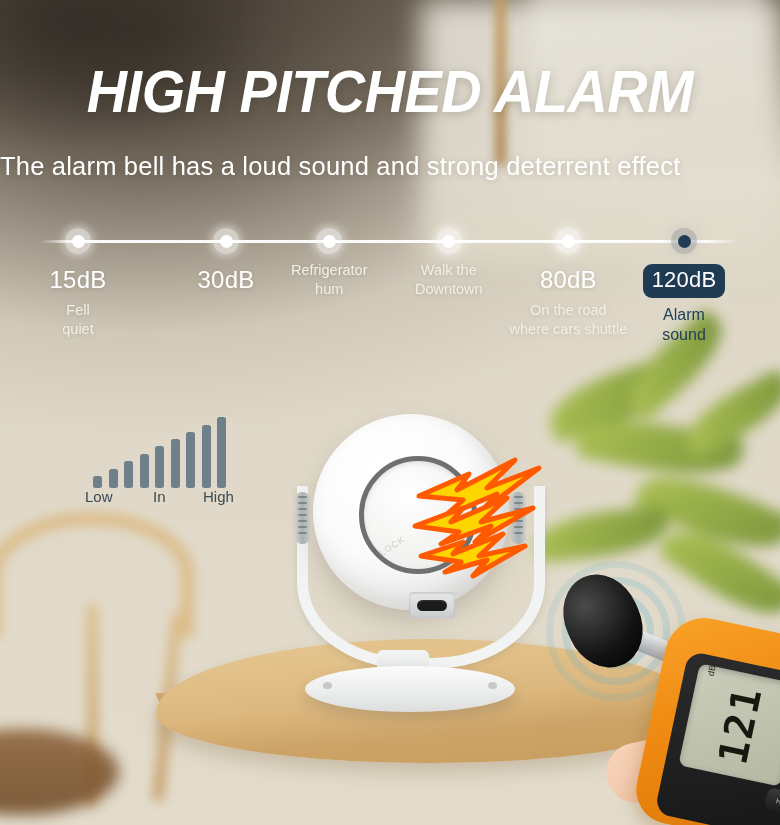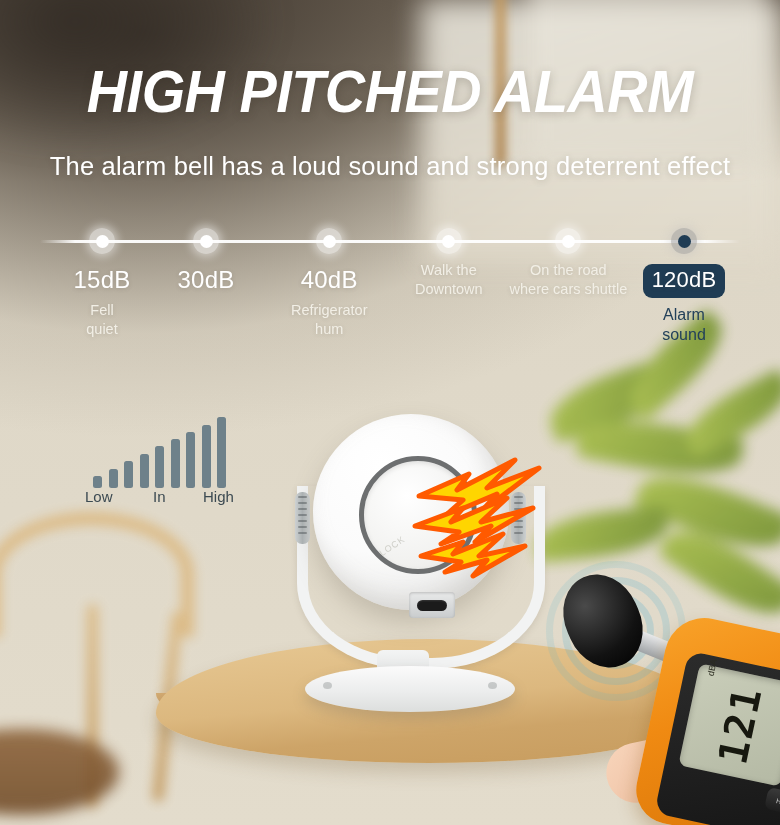--- a/index.html
+++ b/index.html
@@ -72,21 +72,21 @@
   .headline{
     position:absolute;left:0;right:0;top:62px;text-align:center;
     font-weight:bold;font-style:italic;
     font-size:60px;line-height:1;letter-spacing:-0.5px;
     color:#ffffff;white-space:nowrap;
     font-family:"Liberation Sans",sans-serif;
     transform:scaleX(.93);
     text-shadow:0 2px 10px rgba(60,50,40,.25);
   }
   .subhead{
-    position:absolute;left:0;right:0;top:152px;text-align:center;
+    position:absolute;left:0;right:0;top:152px;
     font-size:25.5px;color:#ffffff;white-space:nowrap;
     letter-spacing:.2px;
     text-shadow:0 1px 6px rgba(70,60,50,.22);
   }
 
   
   .scale{position:absolute;left:0;top:228px;width:780px;height:130px;}
   .scale-line{
     position:absolute;left:40px;right:40px;top:12px;height:3px;
     background:linear-gradient(90deg,rgba(255,255,255,0) 0%,rgba(255,255,255,.95) 5%,rgba(255,255,255,.95) 95%,rgba(255,255,255,0) 100%);
@@ -264,55 +264,55 @@
 
   <div class="table-edge"></div>
   <div class="table-top"></div>
 
   <div class="headline">HIGH PITCHED ALARM</div>
   <div class="subhead">The alarm bell has a loud sound and strong deterrent effect</div>
 
   <div class="scale">
     <div class="scale-line"></div>
     <div id="ticks">
-        <div class="tick" style="left: 102px;">
+        <div class="tick" style="left: 78px;">
           <div class="dot-ring">
             <div class="core"></div>
           </div>
           <div>
             <div class="db">15dB</div>
           </div>
           <div class="desc">Fell<br>quiet</div>
         </div>
-        <div class="tick" style="left: 206px;">
+        <div class="tick" style="left: 226px;">
           <div class="dot-ring">
             <div class="core"></div>
           </div>
           <div>
             <div class="db">30dB</div>
           </div>
         </div>
         <div class="tick" style="left: 329.2px;">
           <div class="dot-ring">
             <div class="core"></div>
           </div>
+          <div class="desc">Refrigerator<br>hum</div>
+        </div>
+        <div class="tick" style="left: 448.8px;">
+          <div class="dot-ring">
+            <div class="core"></div>
+          </div>
+          <div class="desc">Walk the<br>Downtown</div>
+        </div>
+        <div class="tick" style="left: 568.4px;">
+          <div class="dot-ring">
+            <div class="core"></div>
+          </div>
           <div>
-            <div class="db">40dB</div>
-          </div>
-          <div class="desc">Refrigerator<br>hum</div>
-        </div>
-        <div class="tick" style="left: 448.8px;">
-          <div class="dot-ring">
-            <div class="core"></div>
-          </div>
-          <div class="desc">Walk the<br>Downtown</div>
-        </div>
-        <div class="tick" style="left: 568.4px;">
-          <div class="dot-ring">
-            <div class="core"></div>
+            <div class="db">80dB</div>
           </div>
           <div class="desc">On the road<br>where cars shuttle</div>
         </div>
         <div class="tick active" style="left: 684px;">
           <div class="dot-ring">
             <div class="core"></div>
           </div>
           <div><div class="db">120dB</div></div>
           <div class="desc">Alarm<br>sound</div>
         </div>

